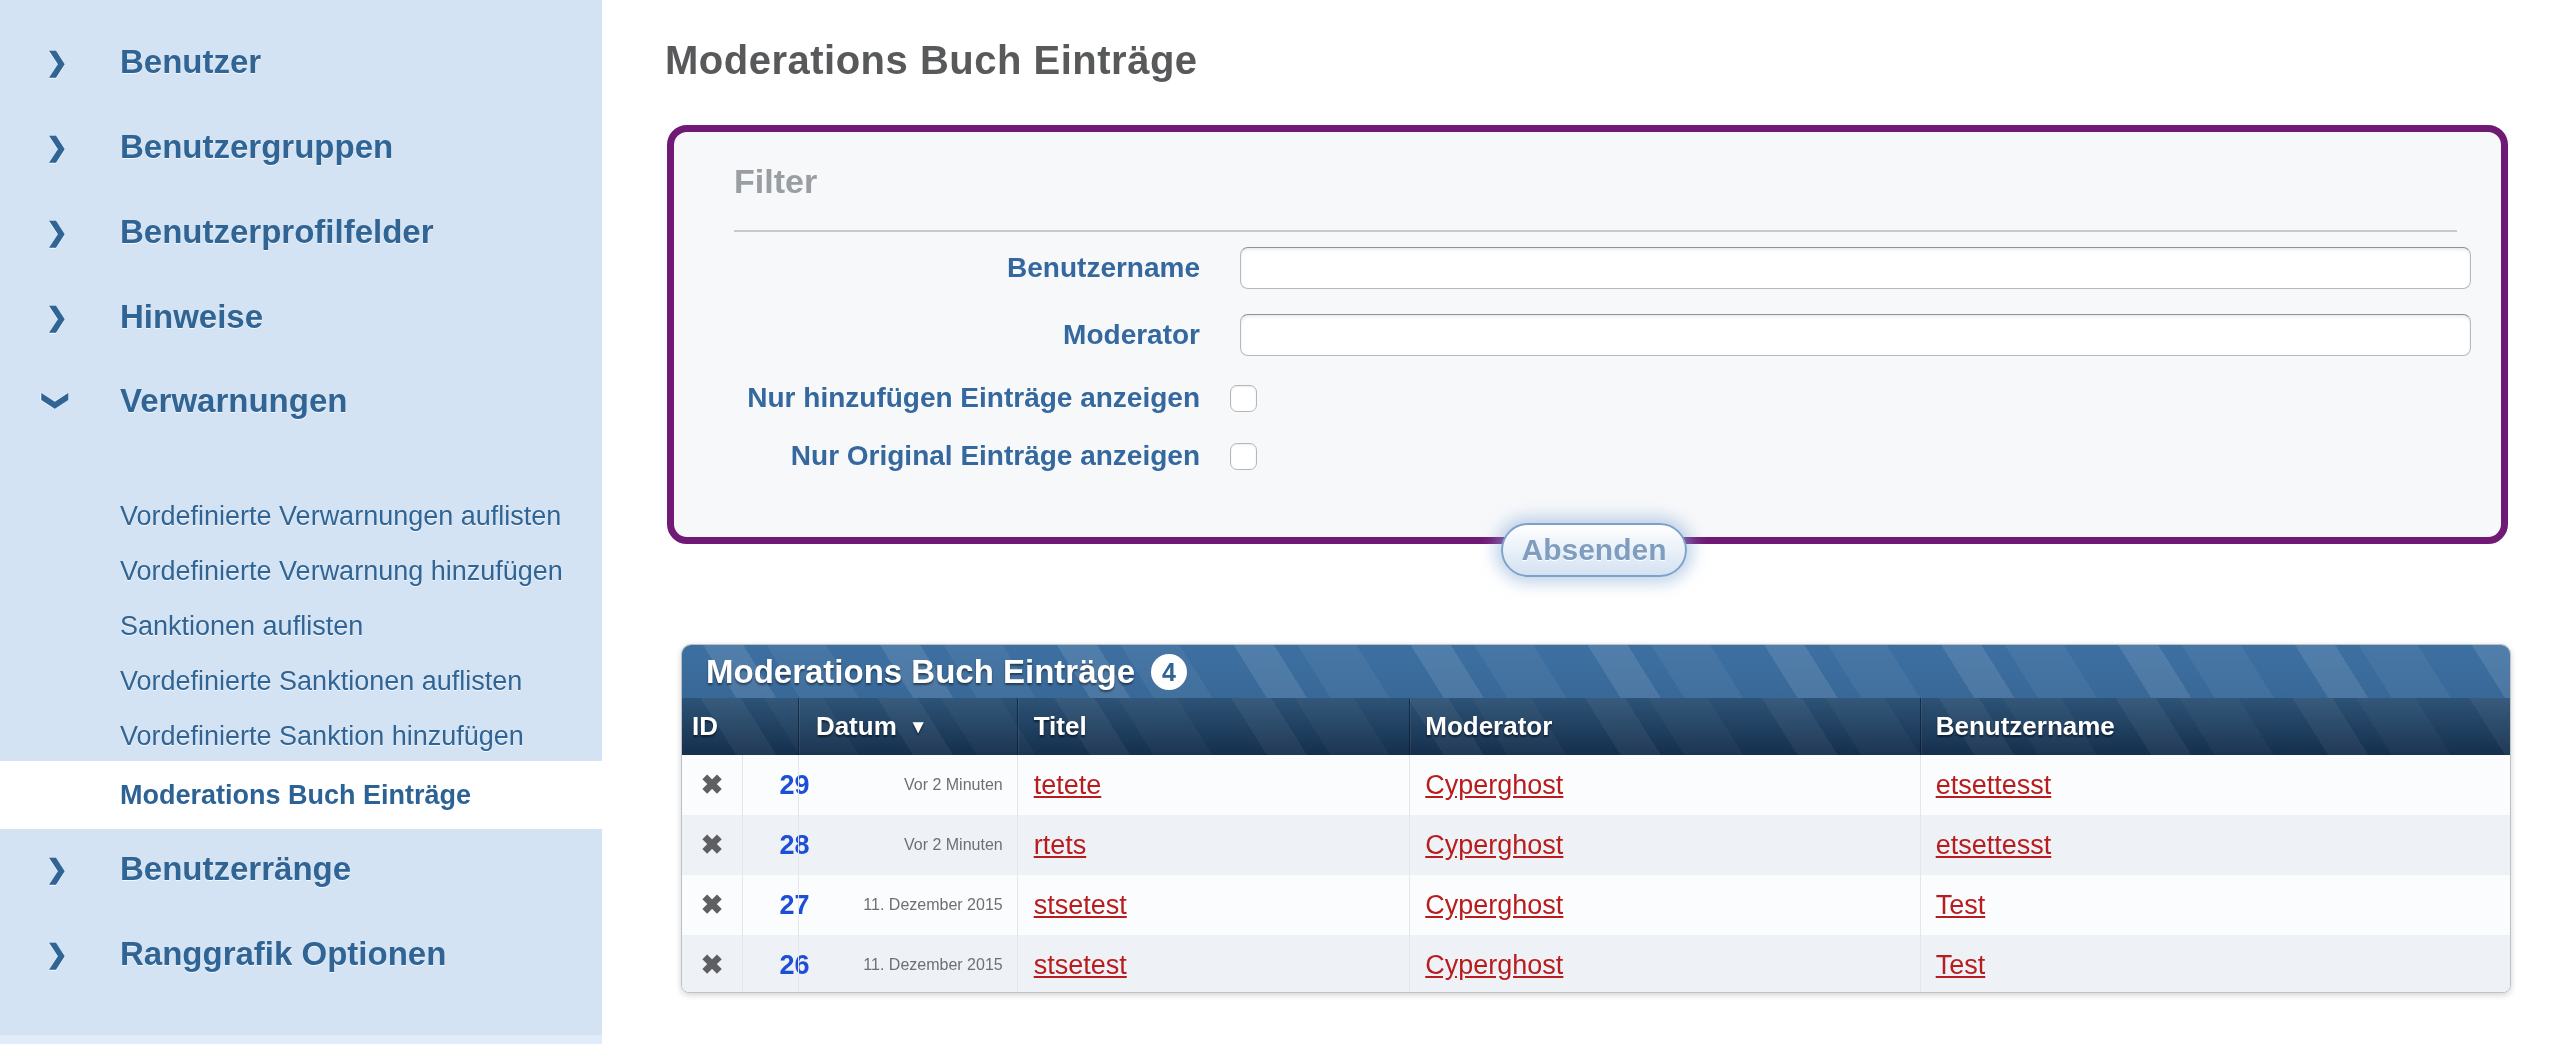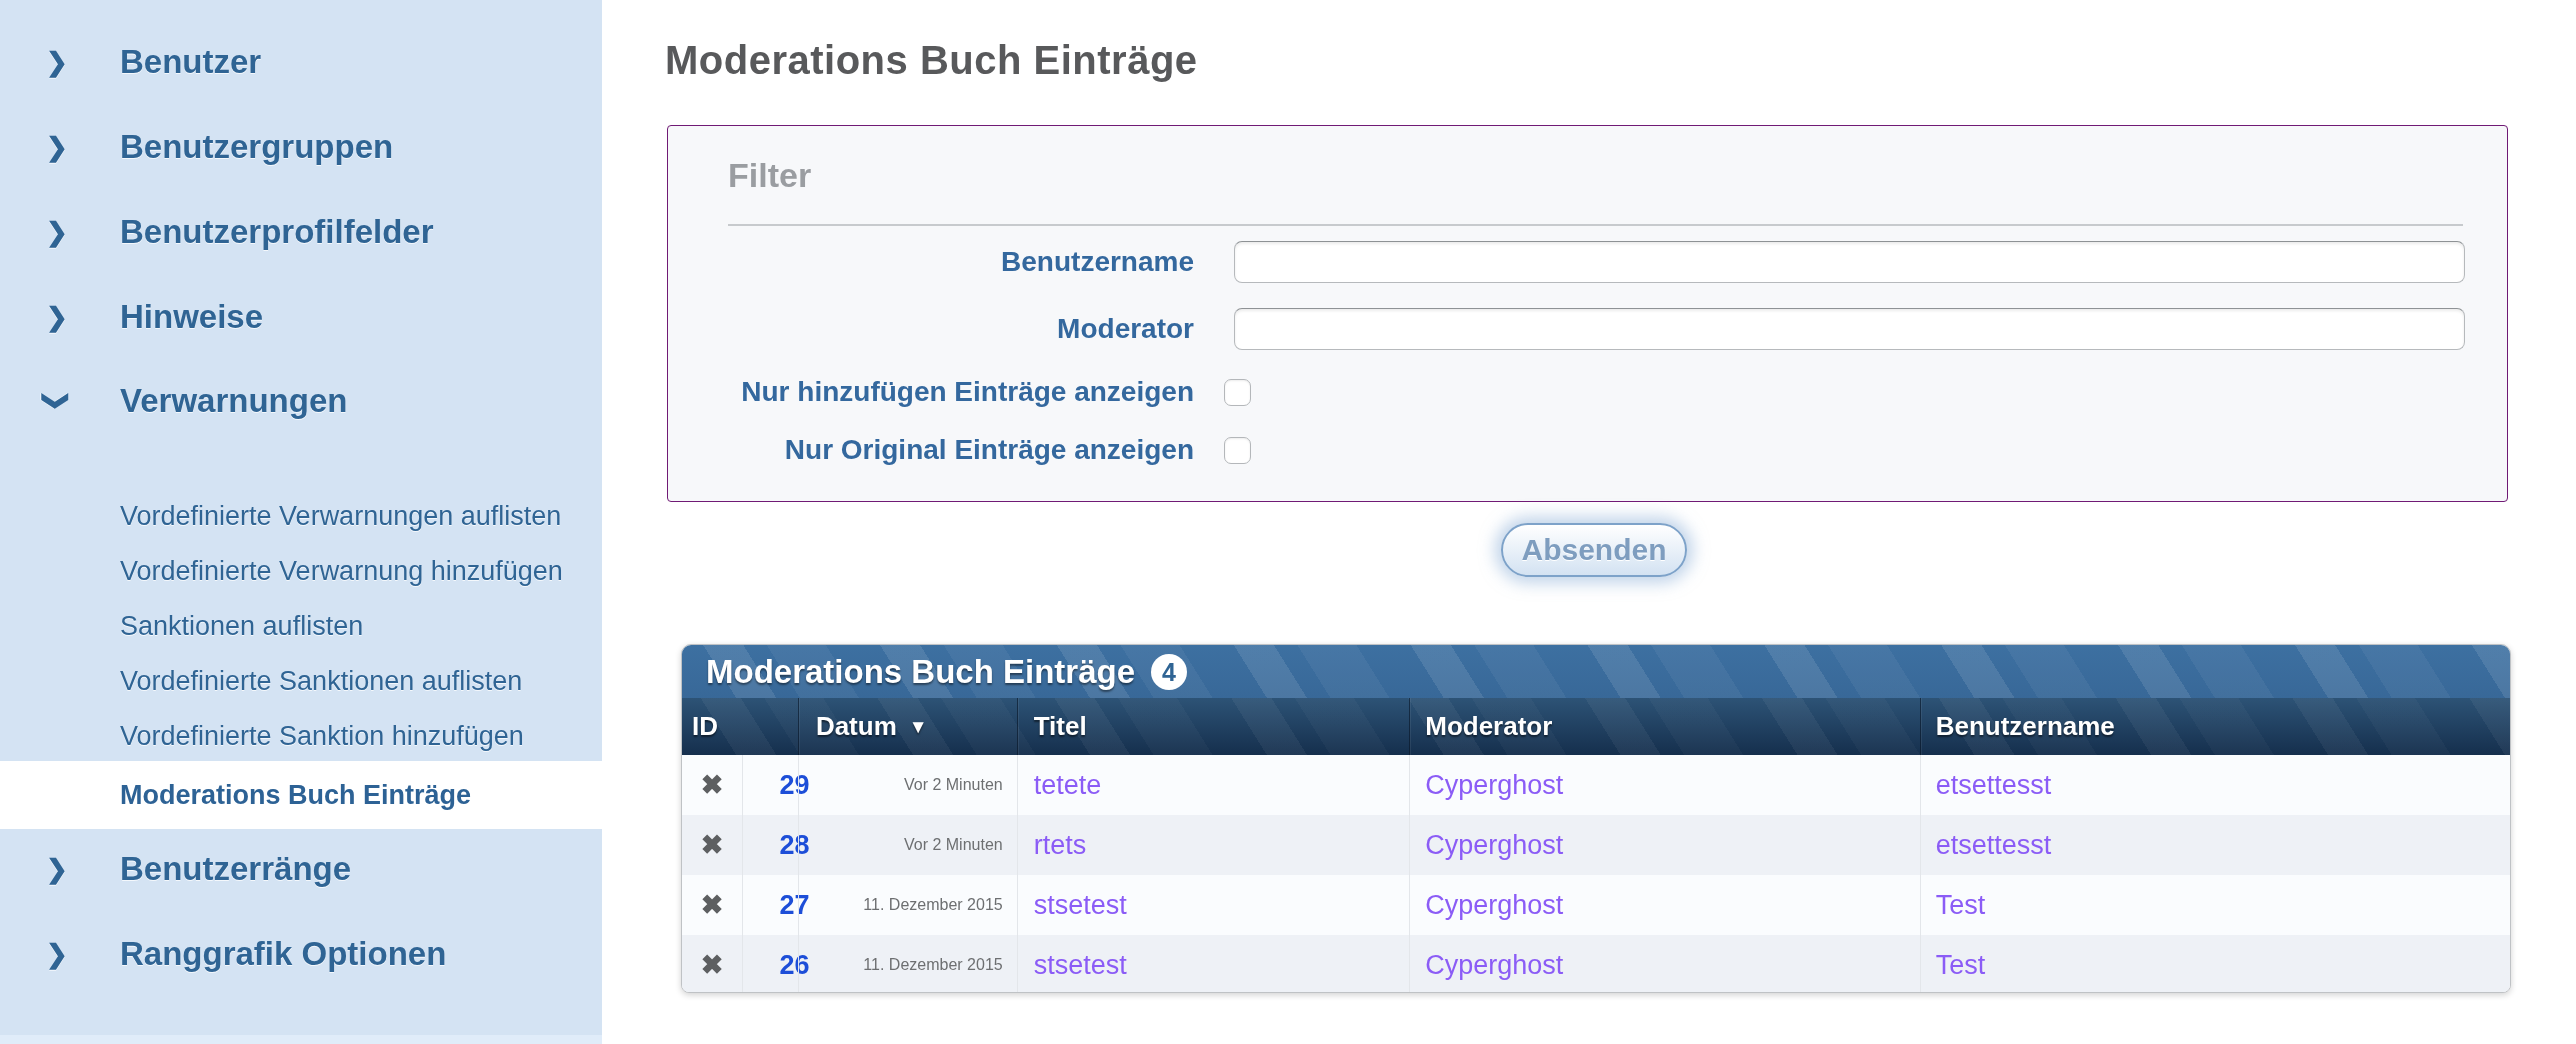--- a/index.html
+++ b/index.html
@@ -45,24 +45,24 @@
   
   .page-title {
     position: absolute; left: 665px; top: 38px;
     font-size: 40px; font-weight: bold; color: #58595b;
     letter-spacing: 0.5px;
   }
 
   
   .filter-panel {
     position: absolute; left: 667px; top: 125px;
-    width: 1841px; height: 377px;
+    width: 1841px; height: 419px;
     background: #f7f8fa;
-    border: 1px solid #701a75;
-    border-radius: 4px;
+    border: 7px solid #701a75;
+    border-radius: 20px;
   }
   .filter-heading {
     position: absolute; left: 60px; top: 30px;
     font-size: 34px; font-weight: bold; color: #9a9da1;
   }
   .filter-rule {
     position: absolute; left: 60px; right: 44px; top: 98px;
     border-top: 2px solid #c7cacd; height: 0;
   }
   .frow { position: absolute; left: 0; width: 100%; display: flex; align-items: center; }
@@ -164,21 +164,21 @@
   .trow.odd  { background: #fafcfe; }
   .trow.even { background: #eef1f6; }
   .tcell { display: flex; align-items: center; }
   .tcell + .tcell { border-left: 1px solid #e3e6ea; }
   .tc-x   { width: 60px;  justify-content: center; }
   .tc-id  { width: 56px;  justify-content: center; font-weight: bold; color: #1d4ed8; padding-left: 48px; }
   .tc-dat { width: 219px; justify-content: flex-end; padding-right: 14px; font-size: 16px; color: #6d6f71; }
   .tc-tit { width: 393px; padding-left: 16px; }
   .tc-mod { width: 511px; padding-left: 15px; }
   .tc-ben { width: 591px; padding-left: 15px; }
-  .cell-link { color: #8b5cf6; cursor: pointer; }
+  .cell-link { color: #b91c1c; cursor: pointer; text-decoration: underline; }
   .x-icon { color: #5d5f61; font-size: 27px; font-weight: bold; cursor: pointer; }
 </style>
 </head>
 <body>
 
 <aside class="sidebar">
   <div class="nav-item top" style="top:42px">
     <span class="chev">❯</span>
     <span class="nav-label">Benutzer</span>
   </div>

